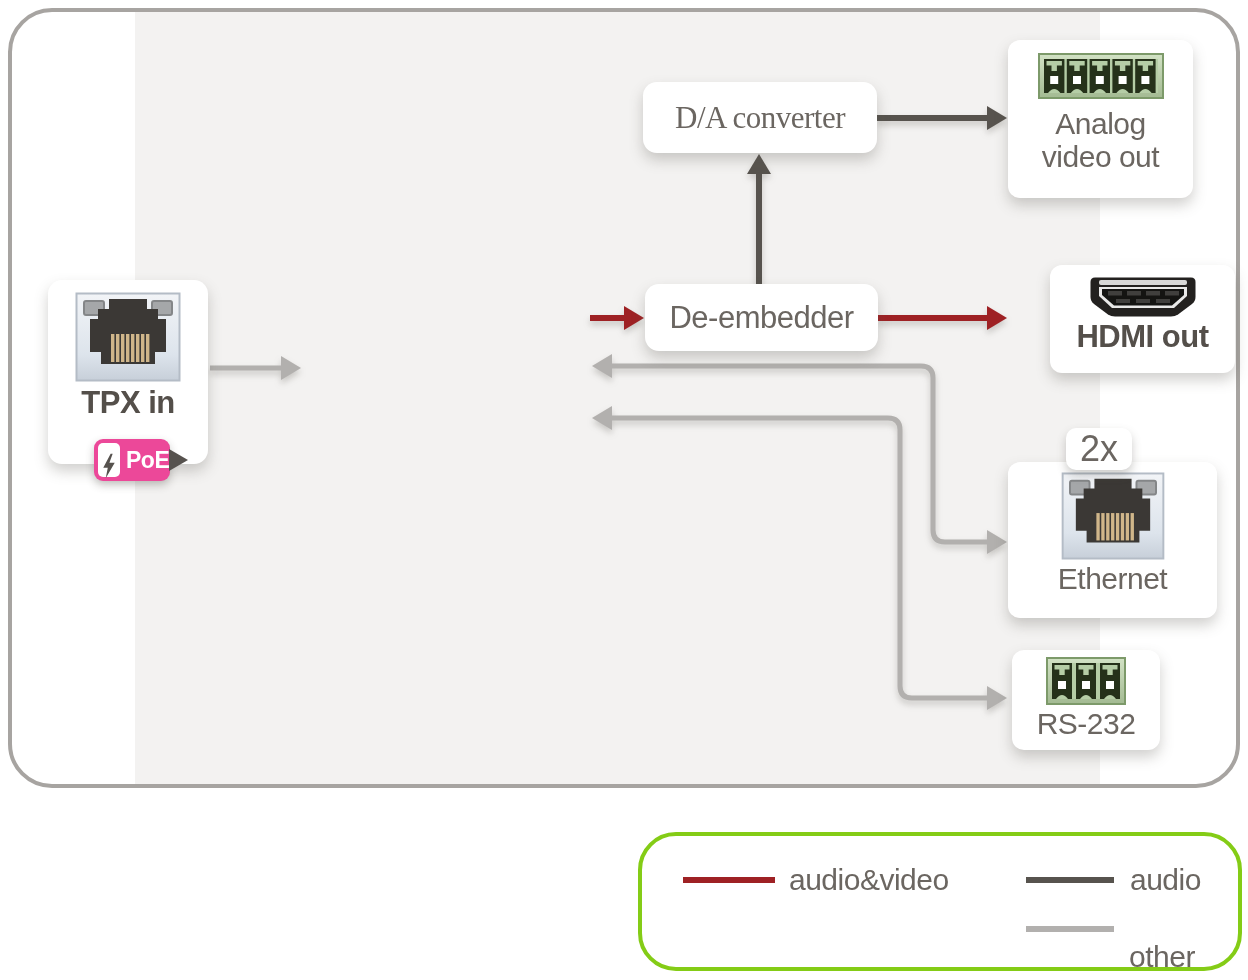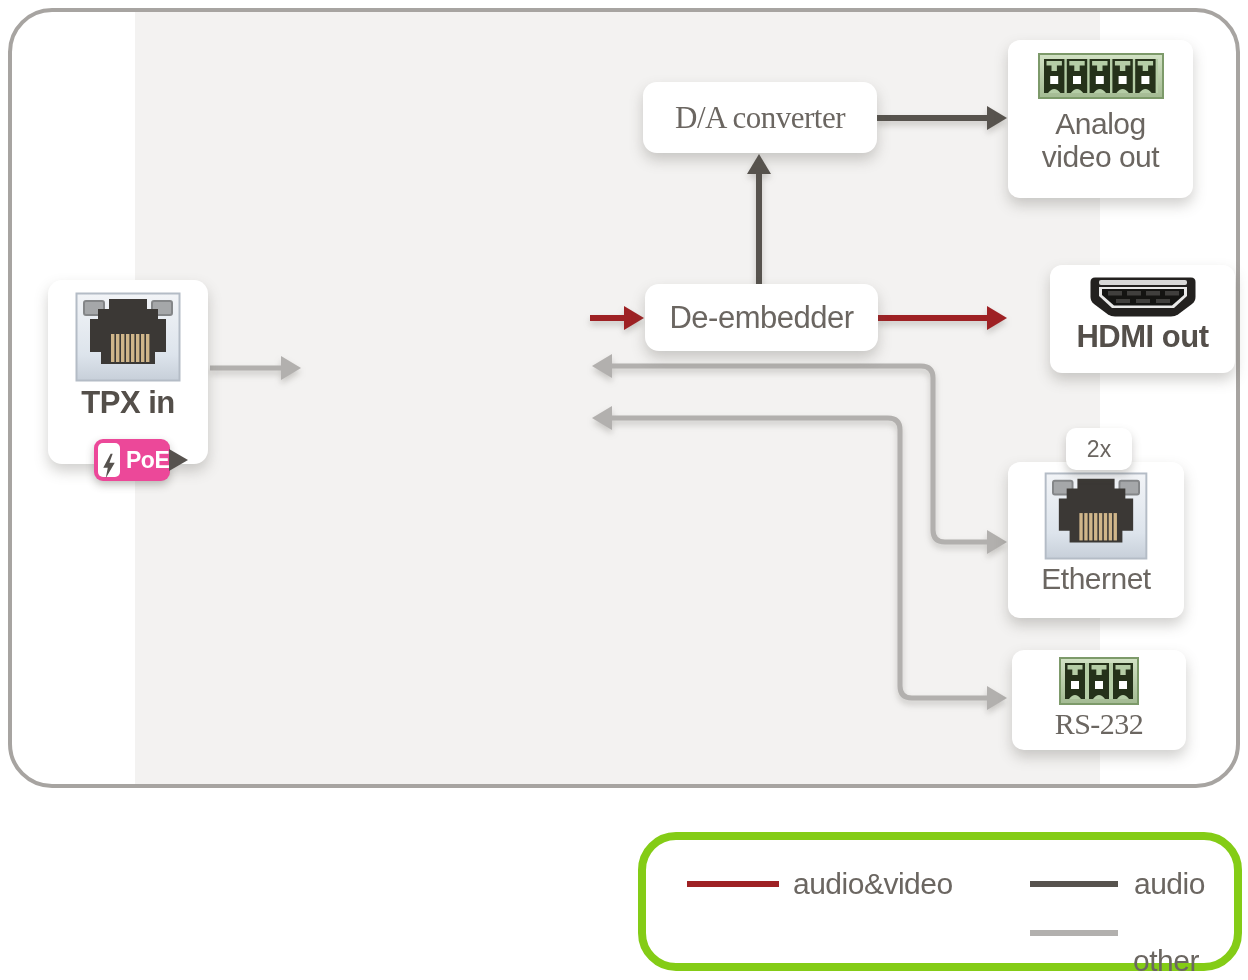--- a/index.html
+++ b/index.html
@@ -34,43 +34,43 @@
   .block-dac{left:643px;top:82px;width:234px;height:71px;font-family:Liberation Serif, serif;}
 
   .card-analog{left:1008px;top:40px;width:185px;height:158px;}
   .card-analog svg{margin-top:13px;}
   .card-analog .lbl{margin-top:8px;}
 
   .card-hdmi{left:1008px;top:265px;width:185px;height:108px;margin-left:42px;}
   .card-hdmi svg{margin-top:11px;}
   .card-hdmi .lbl{margin-top:2px;}
 
-  .card-eth{left:1008px;top:462px;width:176px;height:156px;}
+  .card-eth{left:1008px;top:462px;width:209px;height:156px;}
   .card-eth svg{margin-top:10px;}
   .card-eth .lbl{margin-top:2px;}
 
-  .card-rs{left:1012px;top:650px;width:174px;height:100px;font-family:Liberation Serif, serif;}
+  .card-rs{left:1012px;top:650px;width:148px;height:100px;}
   .card-rs svg{margin-top:7px;}
   .card-rs .lbl{margin-top:2px;}
 
   
   .badge-2x{position:absolute;left:1066px;top:428px;width:66px;height:42px;background:#fff;
     border-radius:10px;box-shadow:0 5px 10px rgba(90,85,80,.3);display:flex;align-items:center;
-    justify-content:center;font-size:23px;color:#6b6661;z-index:6;}
+    justify-content:center;font-size:36px;color:#6b6661;z-index:6;}
   .badge-poe{position:absolute;left:46px;top:159px;width:76px;height:42px;background:#ec4899;
     border-radius:9px;display:flex;align-items:center;box-shadow:0 4px 8px rgba(60,55,50,.3);z-index:6;}
   .badge-poe .bolt-box{width:22px;height:34px;background:#fff;border-radius:5px;margin-left:4px;
     display:flex;align-items:center;justify-content:center;}
   .badge-poe .poe-txt{color:#fff;font-weight:bold;font-size:23px;margin-left:6px;letter-spacing:-.5px;}
   .badge-poe .tail{position:absolute;right:-18px;top:50%;transform:translateY(-50%);width:0;height:0;
     border-top:11px solid transparent;border-bottom:11px solid transparent;border-left:19px solid #56524e;}
 
   
   .legend{position:absolute;left:638px;top:832px;width:604px;height:139px;box-sizing:border-box;
-    border:8px solid #84cc16;border-radius:38px;background:#fff;}
+    border:4px solid #84cc16;border-radius:38px;background:#fff;}
   .legend .sw{position:absolute;height:6px;width:92px;}
   .legend .sw-av{left:41px;top:41px;background:#9e2124;}
   .legend .sw-audio{left:384px;top:41px;width:88px;background:#57534e;}
   .legend .sw-other{left:384px;top:90px;width:88px;background:#b2b0ae;}
   .legend .lg-lbl{position:absolute;font-size:30px;letter-spacing:-.5px;color:#6b6661;line-height:36px;}
   .legend .lg-av{left:147px;top:26px;}
   .legend .lg-audio{left:488px;top:26px;}
   .legend .lg-other{left:487px;top:75px;margin-top:28px;}
 
   .z5{z-index:5;} .z3{z-index:3;} .z2{z-index:2;} .z1{z-index:1;}

